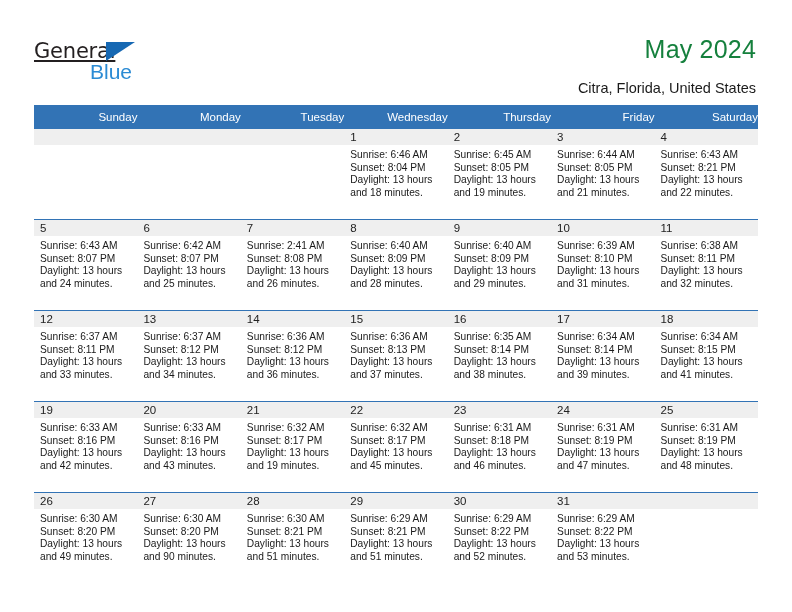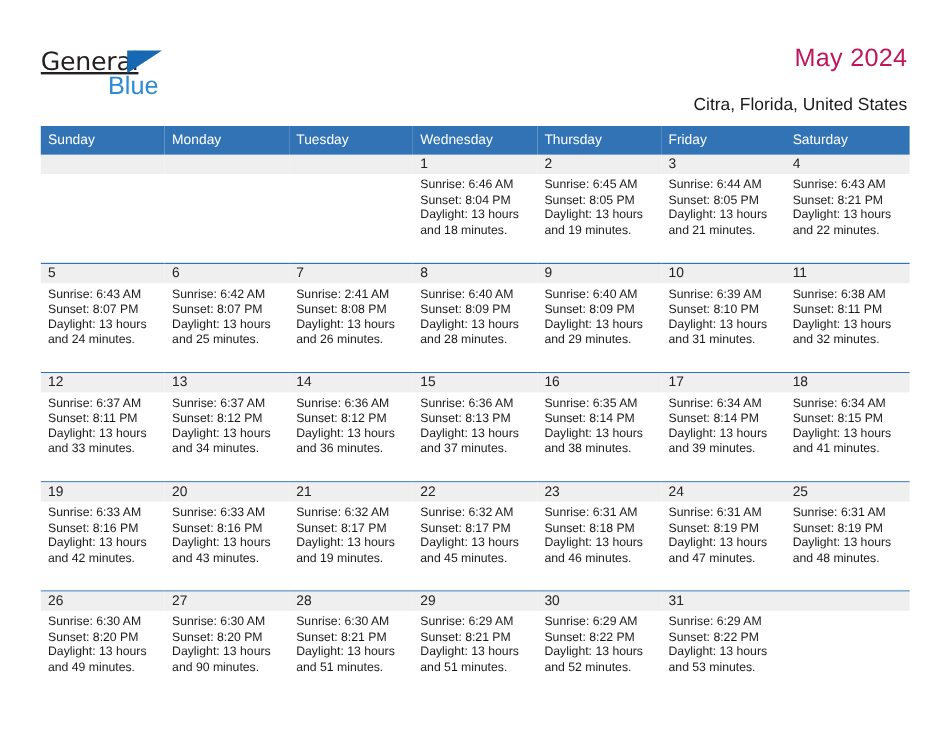--- a/index.html
+++ b/index.html
@@ -59,22 +59,22 @@
     line-height: 22px;
   }
 
   .title-block {
     position: absolute;
     right: 36px;
     top: 32px;
     text-align: right;
   }
   .cal-title {
-    font-size: 21px;
-    color: #be185d;
+    font-size: 25px;
+    color: #15803d;
     font-weight: normal;
     line-height: 34px;
     letter-spacing: 0.2px;
   }
   .cal-subtitle {
     font-size: 14.5px;
     color: #1a1a1a;
     line-height: 20px;
     margin-top: 12px;
   }
@@ -86,21 +86,21 @@
     top: 105px;
     width: 724px;
     border-collapse: collapse;
     table-layout: fixed;
   }
   .calendar th {
     background: #3273b5;
     color: #ffffff;
     font-size: 11.5px;
     font-weight: normal;
-    text-align: left;
+    text-align: right;
     padding: 6px 0 6px 6px;
     height: 22px;
     border: none;
   }
   .calendar td {
     vertical-align: top;
     padding: 0;
     border: none;
     height: 90px;
     width: 103.43px;

